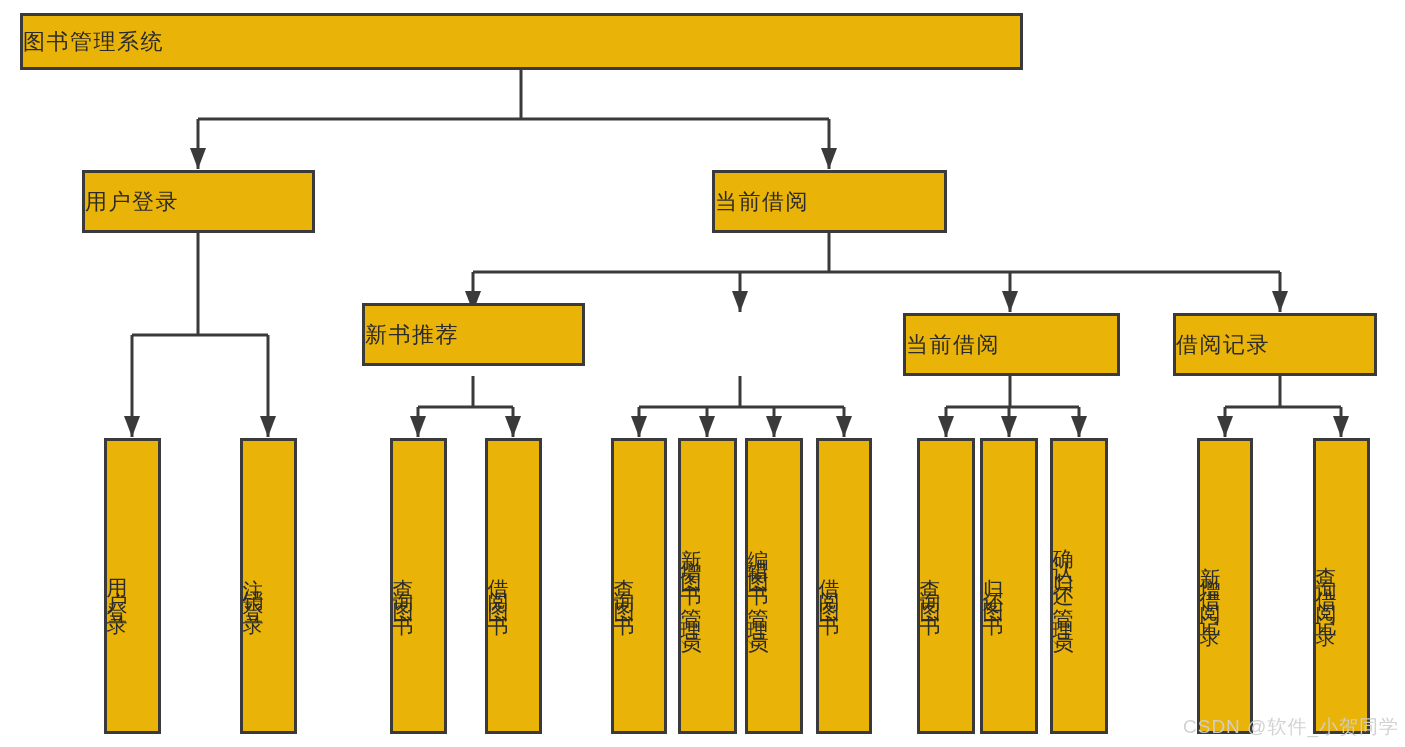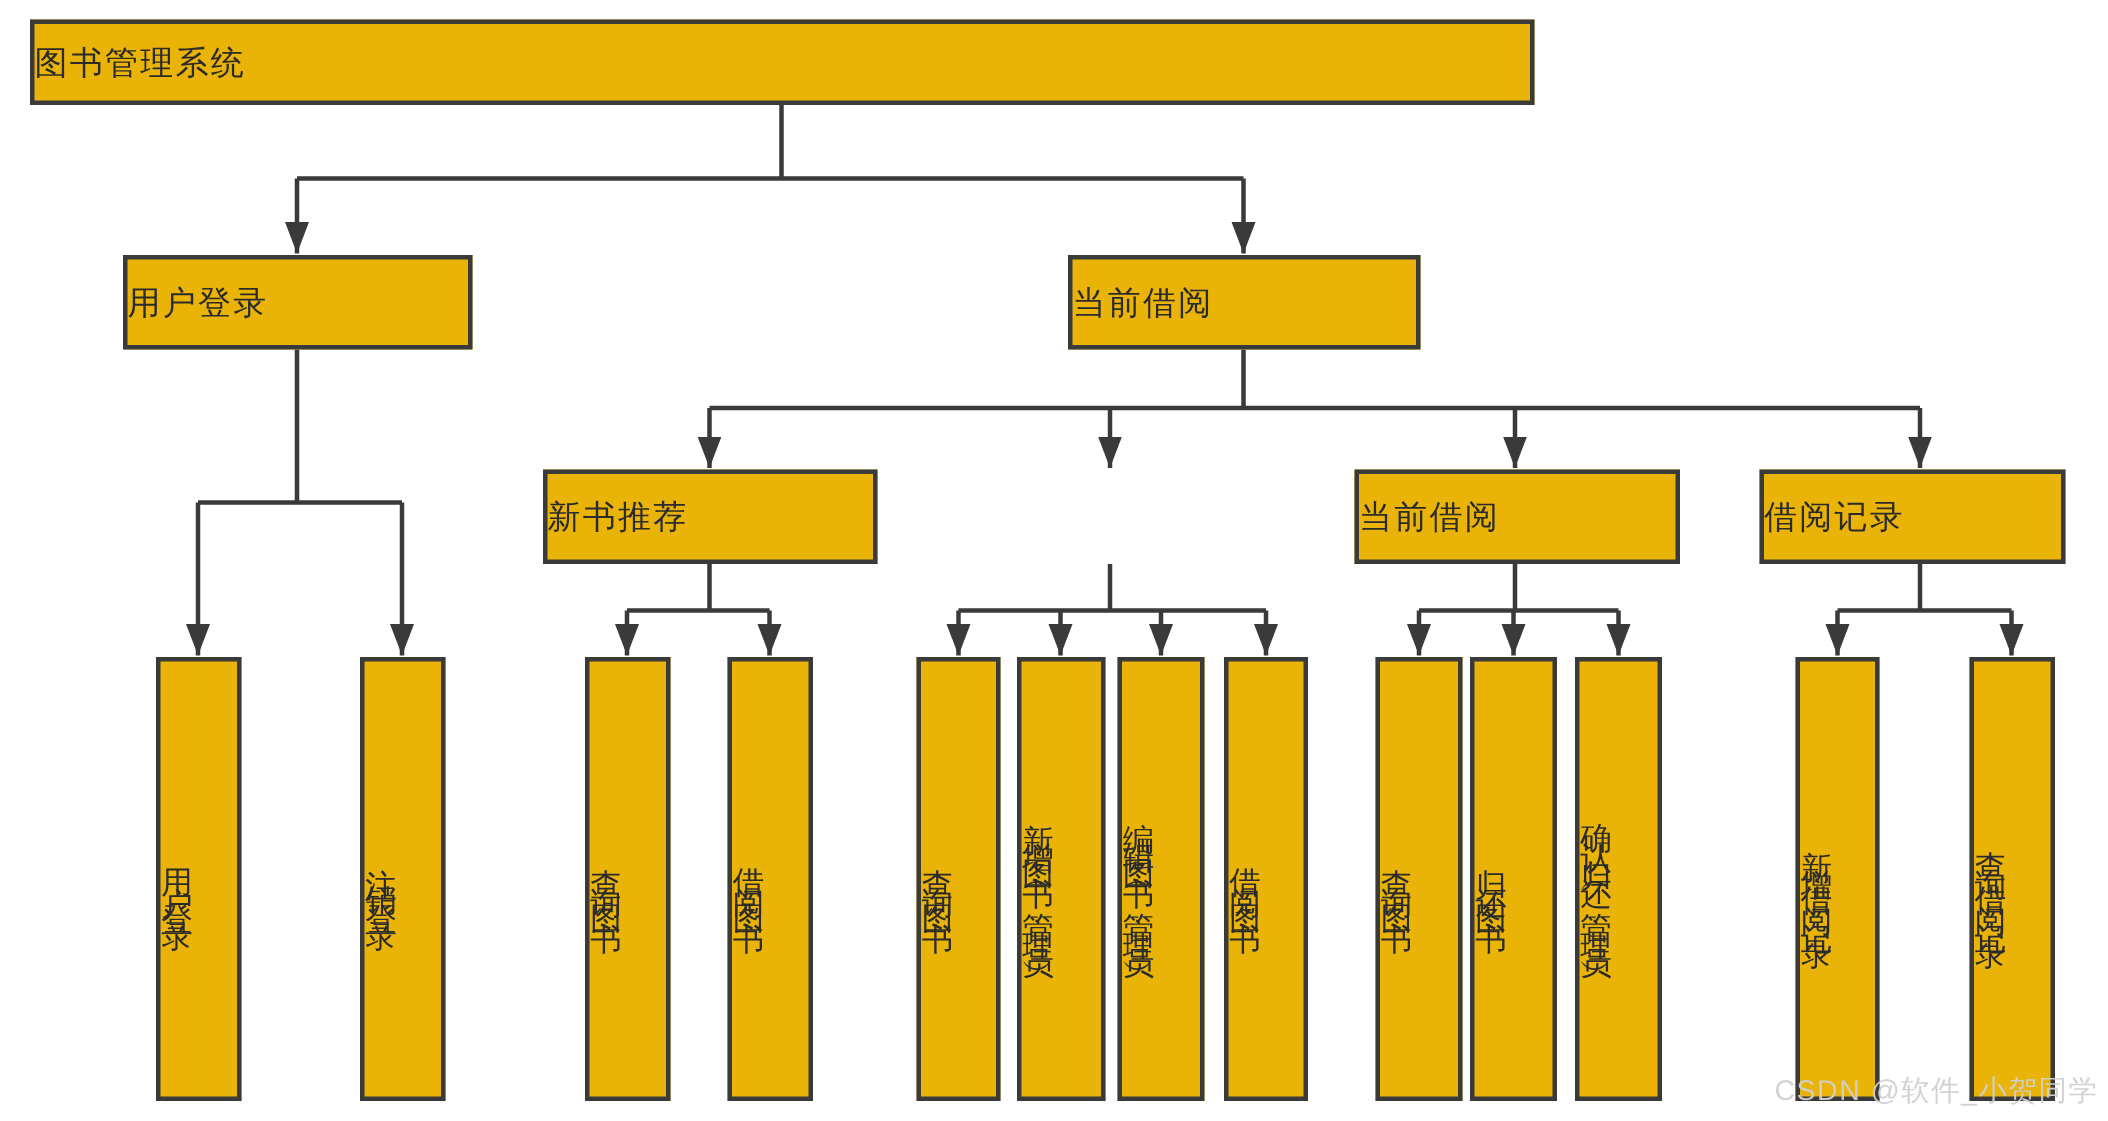--- a/index.html
+++ b/index.html
@@ -91,21 +91,21 @@
     <span class="hlabel">图书管理系统</span>
   </div>
 
   <div class="node" style="left:82px;top:170px;width:233px;height:63px">
     <span class="hlabel">用户登录</span>
   </div>
   <div class="node" style="left:712px;top:170px;width:235px;height:63px">
     <span class="hlabel">当前借阅</span>
   </div>
 
-  <div class="node" style="left:362px;top:313px;width:223px;height:63px">
+  <div class="node" style="left:362px;top:303px;width:223px;height:63px">
     <span class="hlabel">新书推荐</span>
   </div>
   <div class="node" style="left:903px;top:313px;width:217px;height:63px">
     <span class="hlabel">当前借阅</span>
   </div>
   <div class="node" style="left:1173px;top:313px;width:204px;height:63px">
     <span class="hlabel">借阅记录</span>
   </div>
 
   <div class="node vbox" style="left:104px;width:57px">

